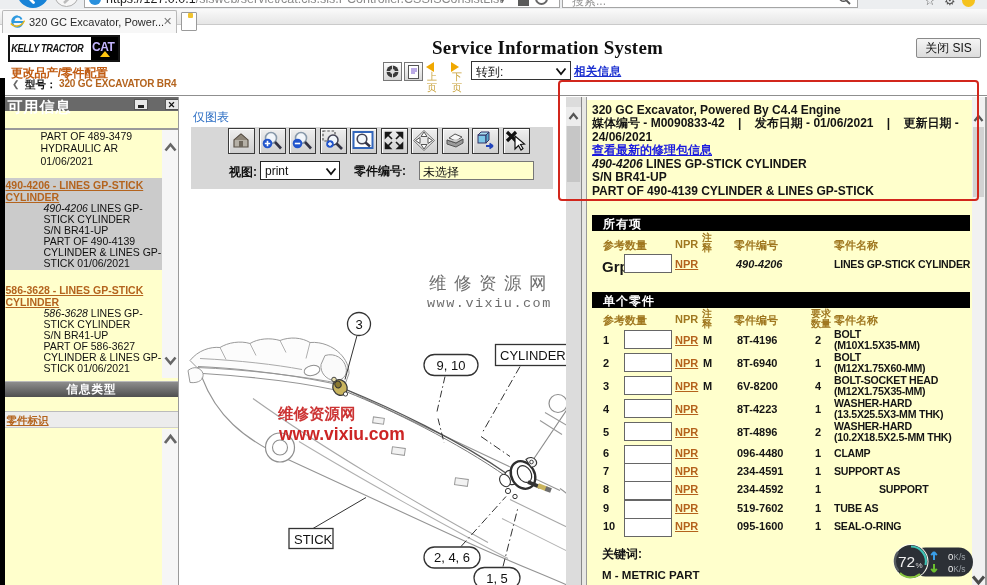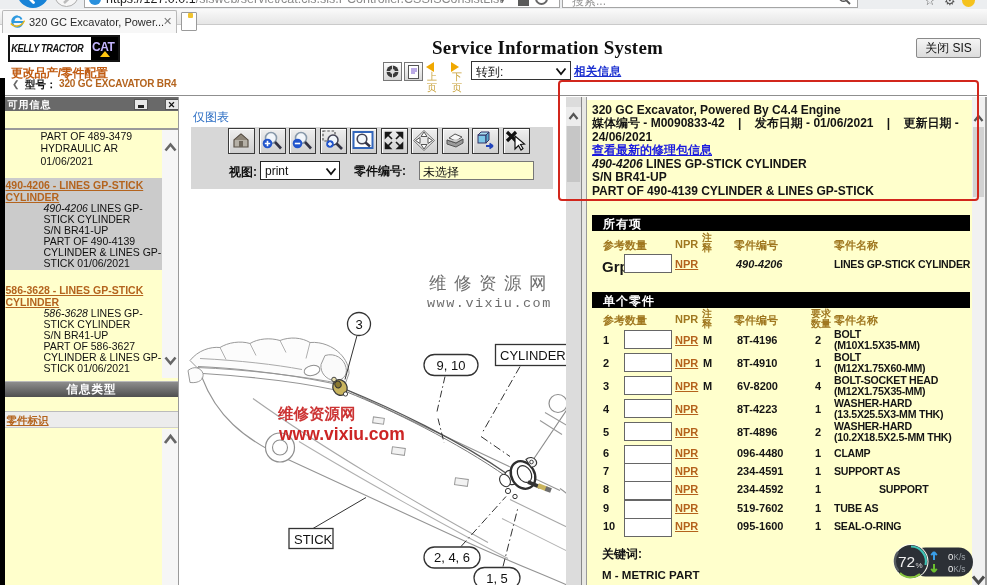--- a/index.html
+++ b/index.html
@@ -90,21 +90,21 @@
 </div>
 <div class="abs" style="left:574px;top:64px;font-size:11.5px;font-weight:bold;color:#1a2fd0;text-decoration:underline;letter-spacing:0.3px;">相关信息</div>
 
 <div class="abs" style="left:0;top:94.5px;width:987px;height:1.5px;background:#8f8f8f;"></div>
 
 <div class="abs" style="left:0;top:78px;width:4.5px;height:507px;background:#000;"></div>
 
 <div id="leftpanel" class="abs" style="left:4.5px;top:96.5px;width:174px;height:488.5px;background:#ffffcc;overflow:hidden;border-right:1.5px solid #9a9a9a;">
 
   <div class="abs" style="left:0;top:0;width:174px;height:14.5px;background:#696969;">
-    <div class="abs" style="left:3px;top:1px;font-size:10px;font-weight:bold;color:#fff;letter-spacing:1px;">可用信息</div>
+    <div class="abs" style="left:3px;top:1px;font-size:15px;font-weight:bold;color:#fff;letter-spacing:1px;">可用信息</div>
     <div class="abs" style="left:129px;top:2px;width:14px;height:11px;background:#e8e8e8;border:1px solid #555;">
         <div class="abs" style="left:3px;top:5px;width:6px;height:3px;background:#222;"></div>
       </div>
     <div class="abs" style="left:160px;top:2px;width:14px;height:11px;background:#e8e8e8;border:1px solid #555;font-size:9px;font-weight:bold;text-align:center;line-height:10px;color:#111;">✕</div>
   </div>
 
   <div class="abs" style="left:0;top:31.5px;width:174px;height:2px;background:#9a9a9a;"></div>
 
   <div class="abs" style="left:157px;top:33.5px;width:17px;height:248px;background:#f6f6f6;"></div>
   <svg class="abs" style="left:159px;top:45px;" width="13" height="11" viewBox="0 0 13 11">
@@ -362,21 +362,21 @@
 <span class="inp" style="left:37px;top:233.0px;"></span>
 <span class="rp npr" style="left:88px;top:237.5px;">NPR</span>
 <span class="rp" style="left:116px;top:237.5px;">M</span>
 <span class="rp" style="left:150px;top:237.5px;">8T-4196</span>
 <span class="rp" style="left:228px;top:237.5px;">2</span>
 <span class="rp nm" style="left:247px;top:232.0px;line-height:11.5px;">BOLT<br>(M10X1.5X35-MM)</span>
 <span class="rp" style="left:16px;top:260.5px;">2</span>
 <span class="inp" style="left:37px;top:256.0px;"></span>
 <span class="rp npr" style="left:88px;top:260.5px;">NPR</span>
 <span class="rp" style="left:116px;top:260.5px;">M</span>
-<span class="rp" style="left:150px;top:260.5px;">8T-4910</span>
+<span class="rp" style="left:150px;top:260.5px;">8T-6940</span>
 <span class="rp" style="left:228px;top:260.5px;">1</span>
 <span class="rp nm" style="left:247px;top:255.0px;line-height:11.5px;">BOLT<br>(M12X1.75X60-MM)</span>
 <span class="rp" style="left:16px;top:283.5px;">3</span>
 <span class="inp" style="left:37px;top:279.0px;"></span>
 <span class="rp npr" style="left:88px;top:283.5px;">NPR</span>
 <span class="rp" style="left:116px;top:283.5px;">M</span>
 <span class="rp" style="left:150px;top:283.5px;">6V-8200</span>
 <span class="rp" style="left:228px;top:283.5px;">4</span>
 <span class="rp nm" style="left:247px;top:278.0px;line-height:11.5px;">BOLT-SOCKET HEAD<br>(M12X1.75X35-MM)</span>
 <span class="rp" style="left:16px;top:306.5px;">4</span>

